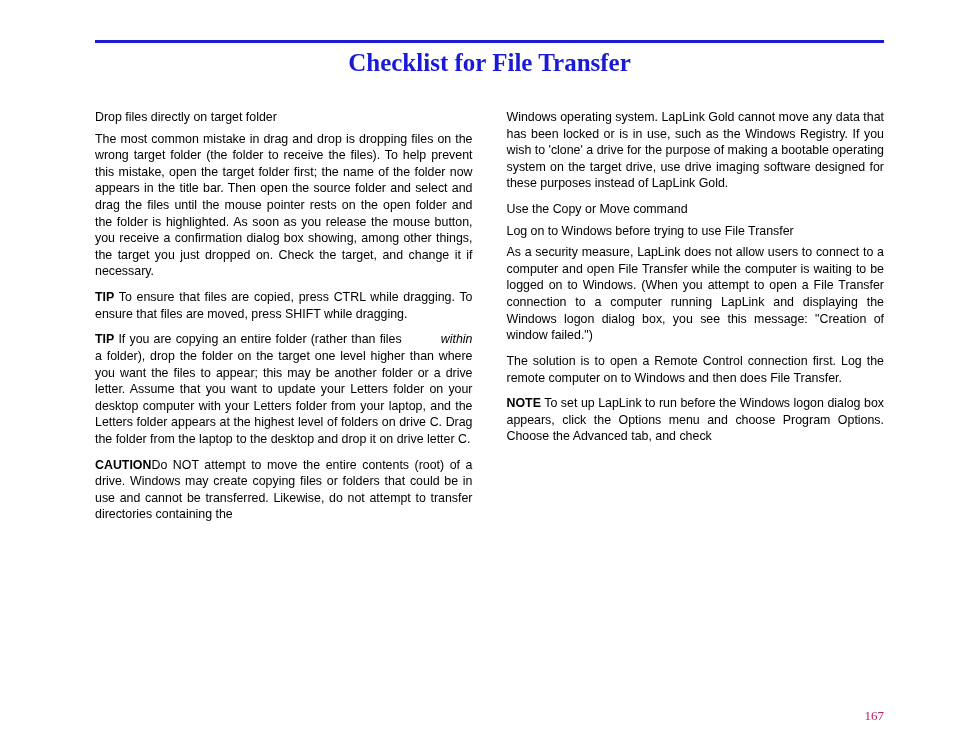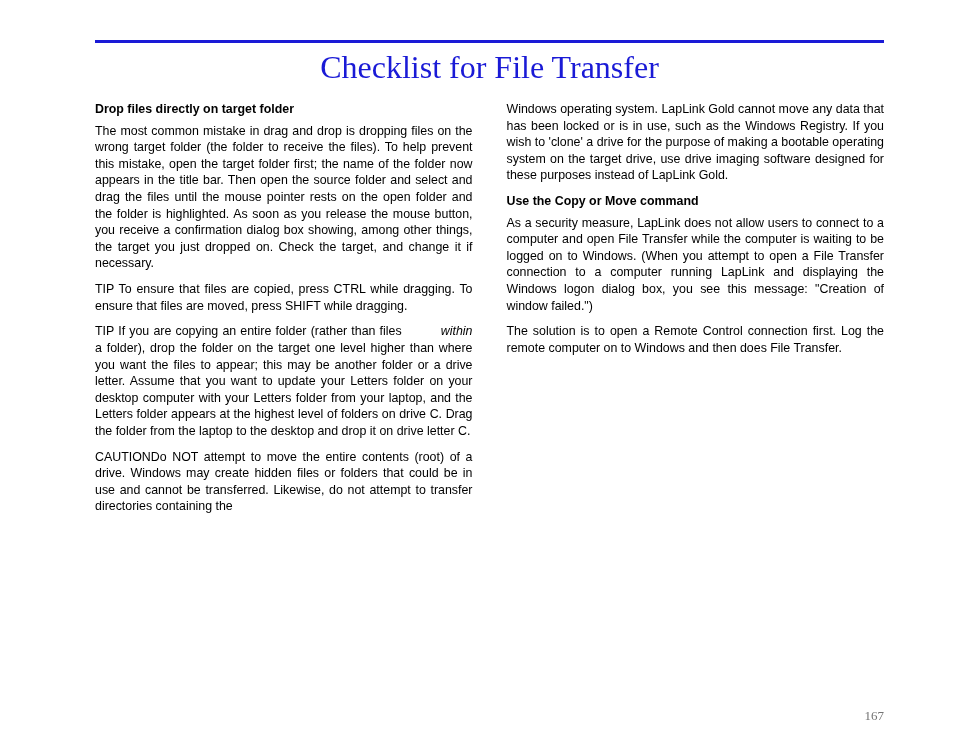--- a/index.html
+++ b/index.html
@@ -20,78 +20,80 @@
     position: relative;
   }
   .rule {
     border-top: 3px solid #1a1ad6;
     margin-bottom: 6px;
   }
   .title {
     text-align: center;
     color: #1a1ad6;
     font-family: "Times New Roman", Times, serif;
-    font-size: 32px;
-    font-weight: 400;
-    margin: 0 0 15px 0;
+    font-size: 25px;
+    font-weight: 700;
+    margin: 0 0 32px 0;
   }
   .columns {
     display: flex;
     gap: 34px;
   }
   .col {
     flex: 1;
     font-size: 12.4px;
     line-height: 1.34;
   }
   .col p {
     margin: 0 0 9px 0;
     text-align: justify;
   }
   .col h4 {
     font-size: 12.4px;
     margin: 0 0 5px 0;
-    font-weight: bold;
+    font-weight: normal;
   }
   .col h4.tight-top {
   }
   .label {
-    font-weight: normal;
+    font-weight: bold;
   }
   .italic {
     font-style: italic;
     padding-left: 35px;
   }
   .pageno {
     position: absolute;
     right: 70px;
     bottom: 18px;
-    color: #737373;
+    color: #be185d;
     font-family: "Times New Roman", Times, serif;
     font-size: 13px;
   }
 </style>
 </head>
 <body>
 
 <div class="page">
   <div class="rule"></div>
   <div class="title">Checklist for File Transfer</div>
 
   <div class="columns">
     <div class="col">
       <h4>Drop files directly on target folder</h4>
       <p>The most common mistake in drag and drop is dropping files on the wrong target folder (the folder to receive the files). To help prevent this mistake, open the target folder first; the name of the folder now appears in the title bar. Then open the source folder and select and drag the files until the mouse pointer rests on the open folder and the folder is highlighted. As soon as you release the mouse button, you receive a confirmation dialog box showing, among other things, the target you just dropped on. Check the target, and change it if necessary.</p>
       <p><span class="label">TIP</span><span> To ensure that files are copied, press CTRL while dragging. To ensure that files are moved, press SHIFT while dragging.</span></p>
       <p><span class="label">TIP</span><span> If you are copying an entire folder (rather than files </span><span class="italic">within</span><span> a folder), drop the folder on the target one level higher than where you want the files to appear; this may be another folder or a drive letter. Assume that you want to update your Letters folder on your desktop computer with your Letters folder from your laptop, and the Letters folder appears at the highest level of folders on drive C. Drag the folder from the laptop to the desktop and drop it on drive letter C.</span></p>
-      <p><span class="label">CAUTION</span><span>Do NOT attempt to move the entire contents (root) of a drive. Windows may create hidden files or folders that could be in use and cannot be transferred. Likewise, do not attempt to transfer directories containing the</span></p>
+      <p><span class="label">CAUTION</span><span>Do NOT attempt to move the entire contents (root) of a drive. Windows may create copying files or folders that could be in use and cannot be transferred. Likewise, do not attempt to transfer directories containing the</span></p>
     </div>
 
     <div class="col">
       <p>Windows operating system. LapLink Gold cannot move any data that has been locked or is in use, such as the Windows Registry. If you wish to 'clone' a drive for the purpose of making a bootable operating system on the target drive, use drive imaging software designed for these purposes instead of LapLink Gold.</p>
       <h4 class="tight-top">Use the Copy or Move command</h4>
+      <h4 class="tight-top">Log on to Windows before trying to use File Transfer</h4>
       <p>As a security measure, LapLink does not allow users to connect to a computer and open File Transfer while the computer is waiting to be logged on to Windows. (When you attempt to open a File Transfer connection to a computer running LapLink and displaying the Windows logon dialog box, you see this message: "Creation of window failed.")</p>
       <p>The solution is to open a Remote Control connection first. Log the remote computer on to Windows and then does File Transfer.</p>
+      <p><span class="label">NOTE</span><span> To set up LapLink to run before the Windows logon dialog box appears, click the Options menu and choose Program Options. Choose the Advanced tab, and check</span></p>
     </div>
   </div>
 
   <div class="pageno">167</div>
 </div>
 
 </body></html>

